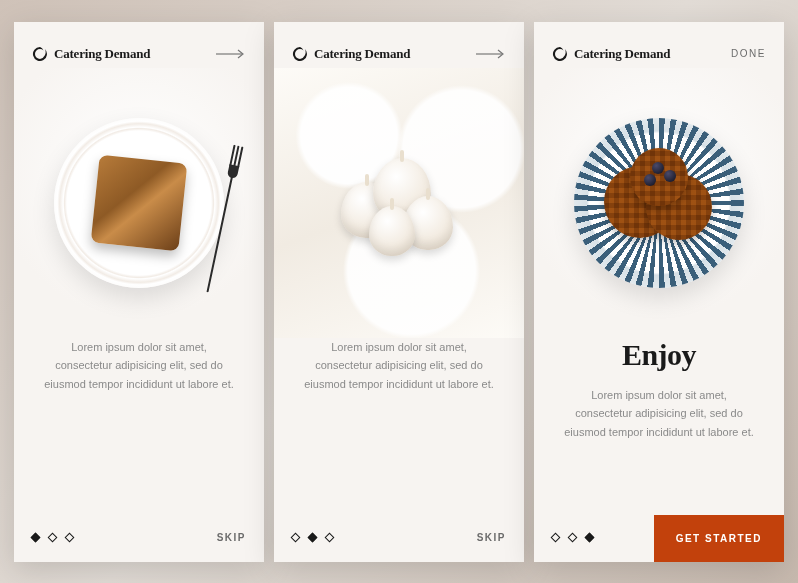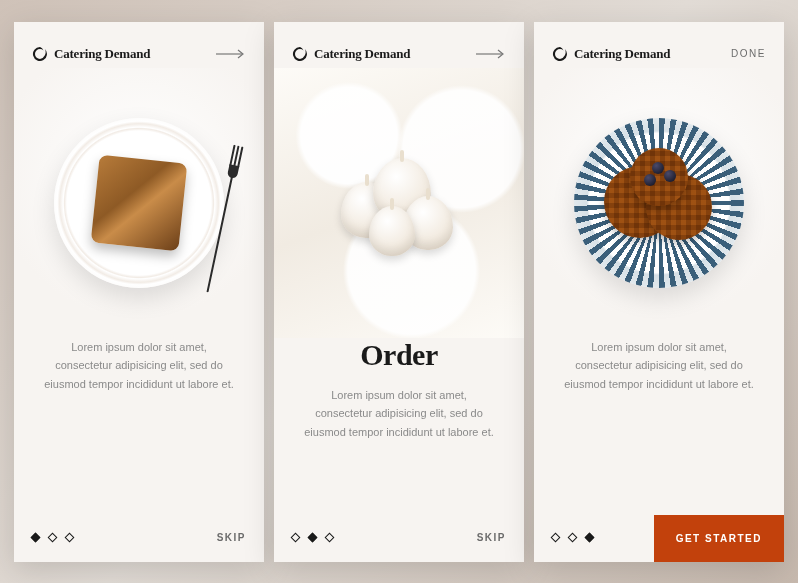--- a/index.html
+++ b/index.html
@@ -269,21 +269,20 @@
     <div class="hero">
       <div class="cloth"></div>
       <div class="garlic-cluster">
         <div class="bulb" style="width:52px;height:56px;left:12px;top:34px;"></div>
         <div class="bulb" style="width:58px;height:62px;left:44px;top:10px;"></div>
         <div class="bulb" style="width:50px;height:54px;left:74px;top:48px;"></div>
         <div class="bulb" style="width:46px;height:50px;left:40px;top:58px;"></div>
       </div>
     </div>
     <div class="content">
-      <h1 class="title">Order</h1>
       <p class="body">Lorem ipsum dolor sit amet, consectetur adipisicing elit, sed do eiusmod tempor incididunt ut labore et.</p>
     </div>
     <div class="footer">
       <div class="dots">
         <span class="dot"></span>
         <span class="dot active"></span>
         <span class="dot"></span>
       </div>
       <span class="skip">SKIP</span>
     </div>
@@ -305,20 +304,21 @@
       <div class="plate plate3">
         <div class="waffle" style="width:72px;height:72px;left:30px;top:48px;"></div>
         <div class="waffle" style="width:66px;height:66px;left:72px;top:56px;"></div>
         <div class="waffle" style="width:58px;height:58px;left:56px;top:30px;"></div>
         <div class="berry" style="left:78px;top:44px;"></div>
         <div class="berry" style="left:90px;top:52px;"></div>
         <div class="berry" style="left:70px;top:56px;"></div>
       </div>
     </div>
     <div class="content">
+      <h1 class="title">Enjoy</h1>
       <p class="body">Lorem ipsum dolor sit amet, consectetur adipisicing elit, sed do eiusmod tempor incididunt ut labore et.</p>
     </div>
     <div class="footer">
       <div class="dots">
         <span class="dot"></span>
         <span class="dot"></span>
         <span class="dot active"></span>
       </div>
     </div>
     <button class="cta">GET STARTED</button>

